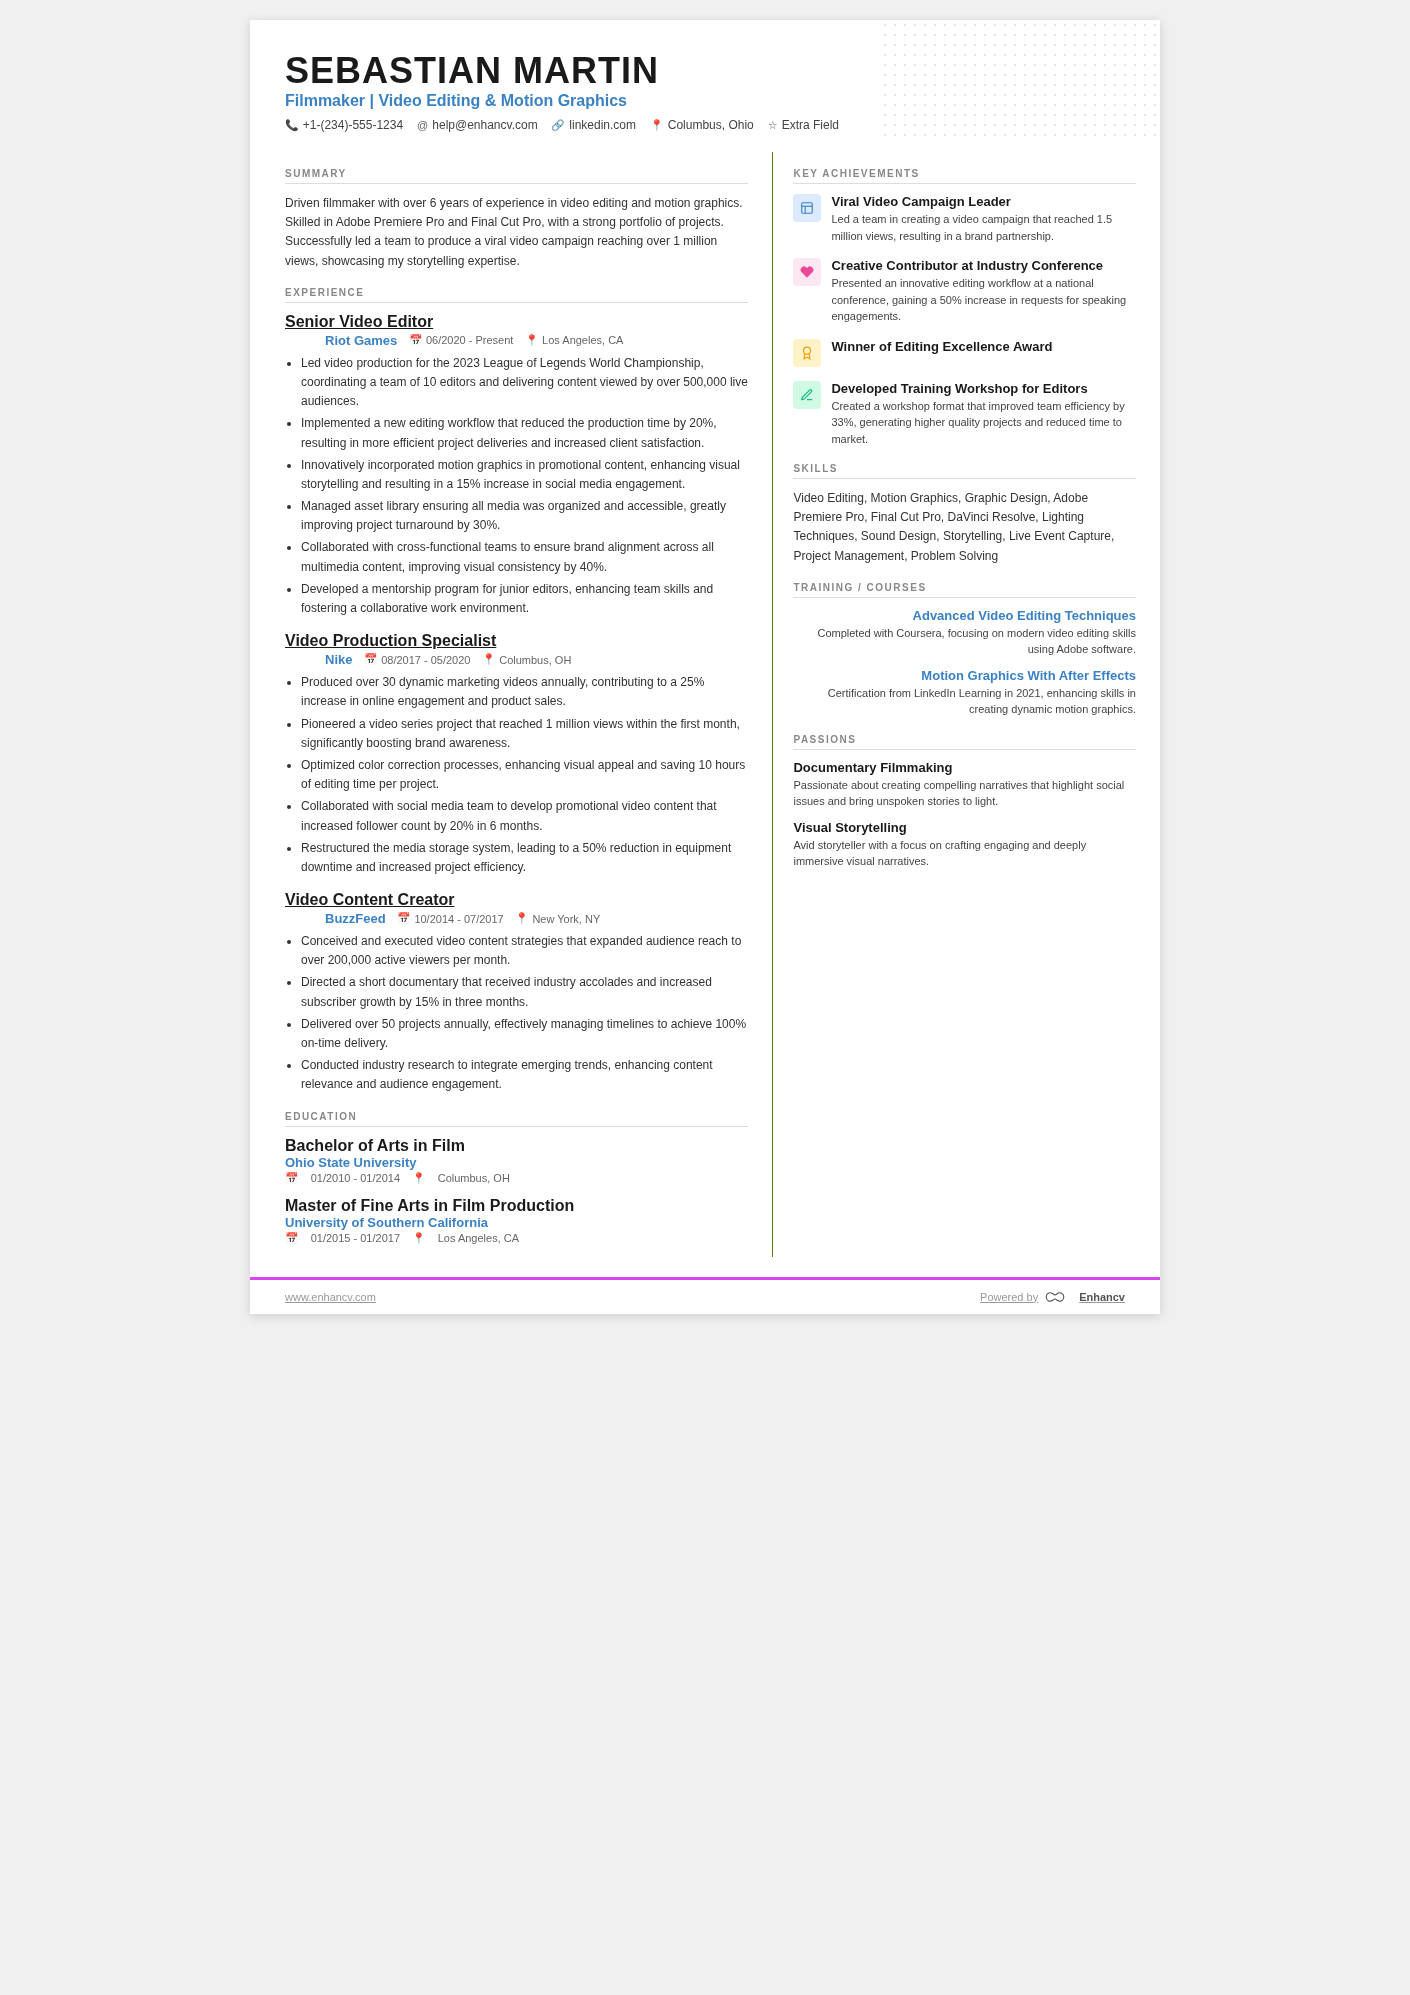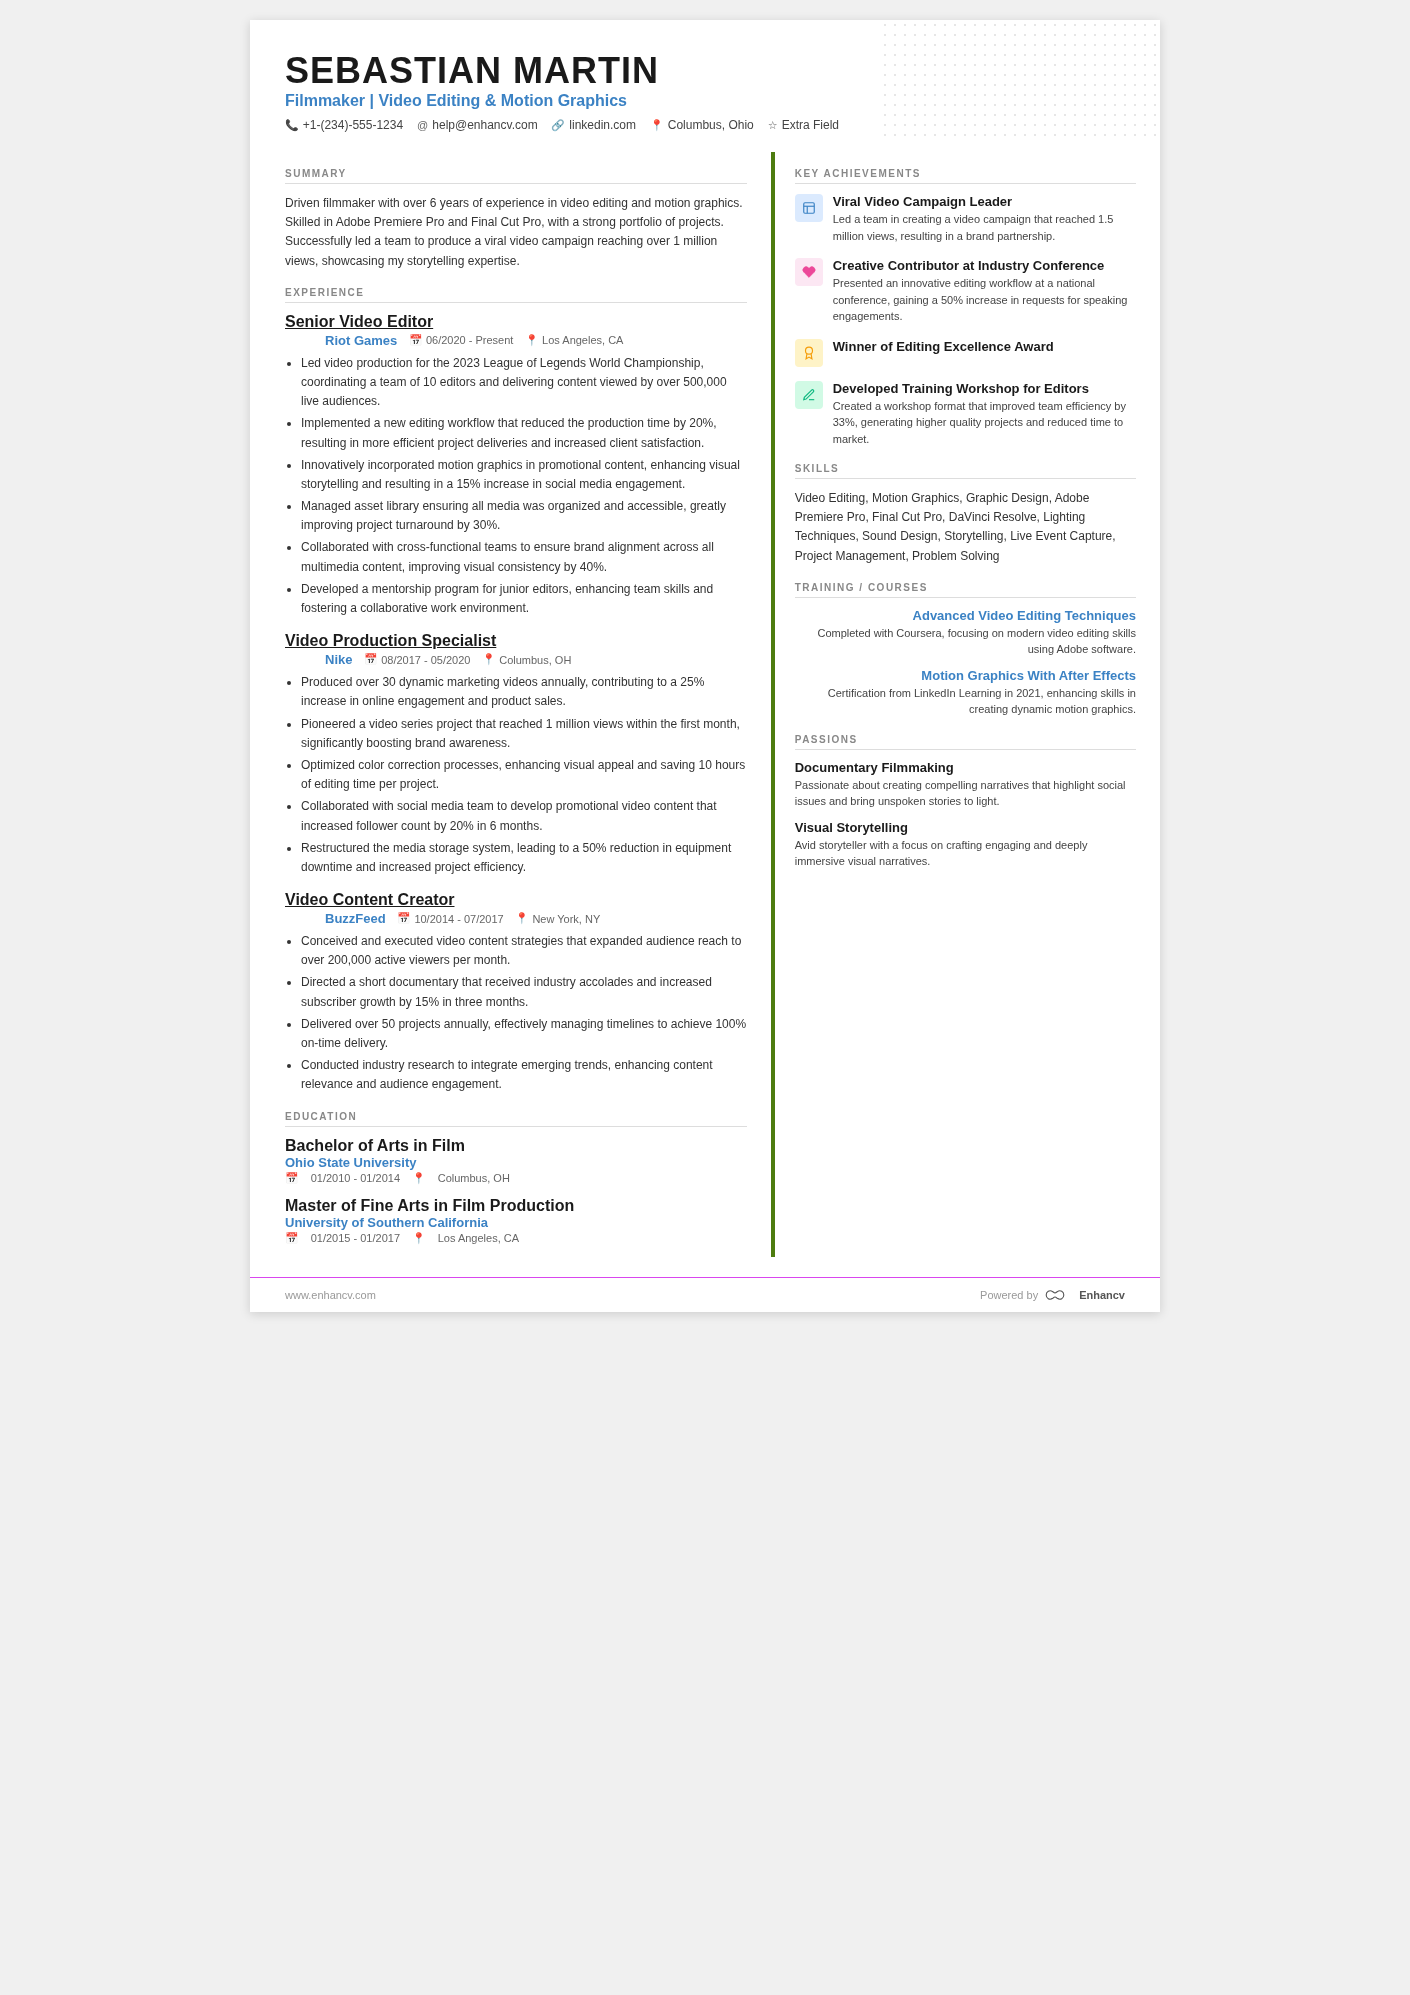--- a/index.html
+++ b/index.html
@@ -69,21 +69,21 @@
     
     .two-col {
       display: flex;
       gap: 24px;
     }
     .left-col {
       flex: 1.15;
     }
     .right-col {
       flex: 0.85;
-      border-left: 4px solid #4d7c0f;
+      border-left: 1px solid #4d7c0f;
       padding-left: 20px;
     }
     
     .section-title {
       font-size: 10px;
       font-weight: 700;
       letter-spacing: 1.5px;
       text-transform: uppercase;
       color: #888;
       border-bottom: 1px solid #ddd;
@@ -235,23 +235,24 @@
       font-size: 11px;
       color: #444;
       line-height: 1.5;
     }
     
     .footer {
       display: flex;
       justify-content: space-between;
       align-items: center;
       padding: 10px 35px;
-      border-top: 1px solid #d946ef;
+      border-top: 3px solid #d946ef;
       font-size: 11px;
       color: #999;
+      text-decoration: underline;
     }
     .footer-brand {
       display: flex;
       align-items: center;
       gap: 6px;
       color: #999;
       font-size: 11px;
     }
     .enhancv-logo {
       display: flex;

